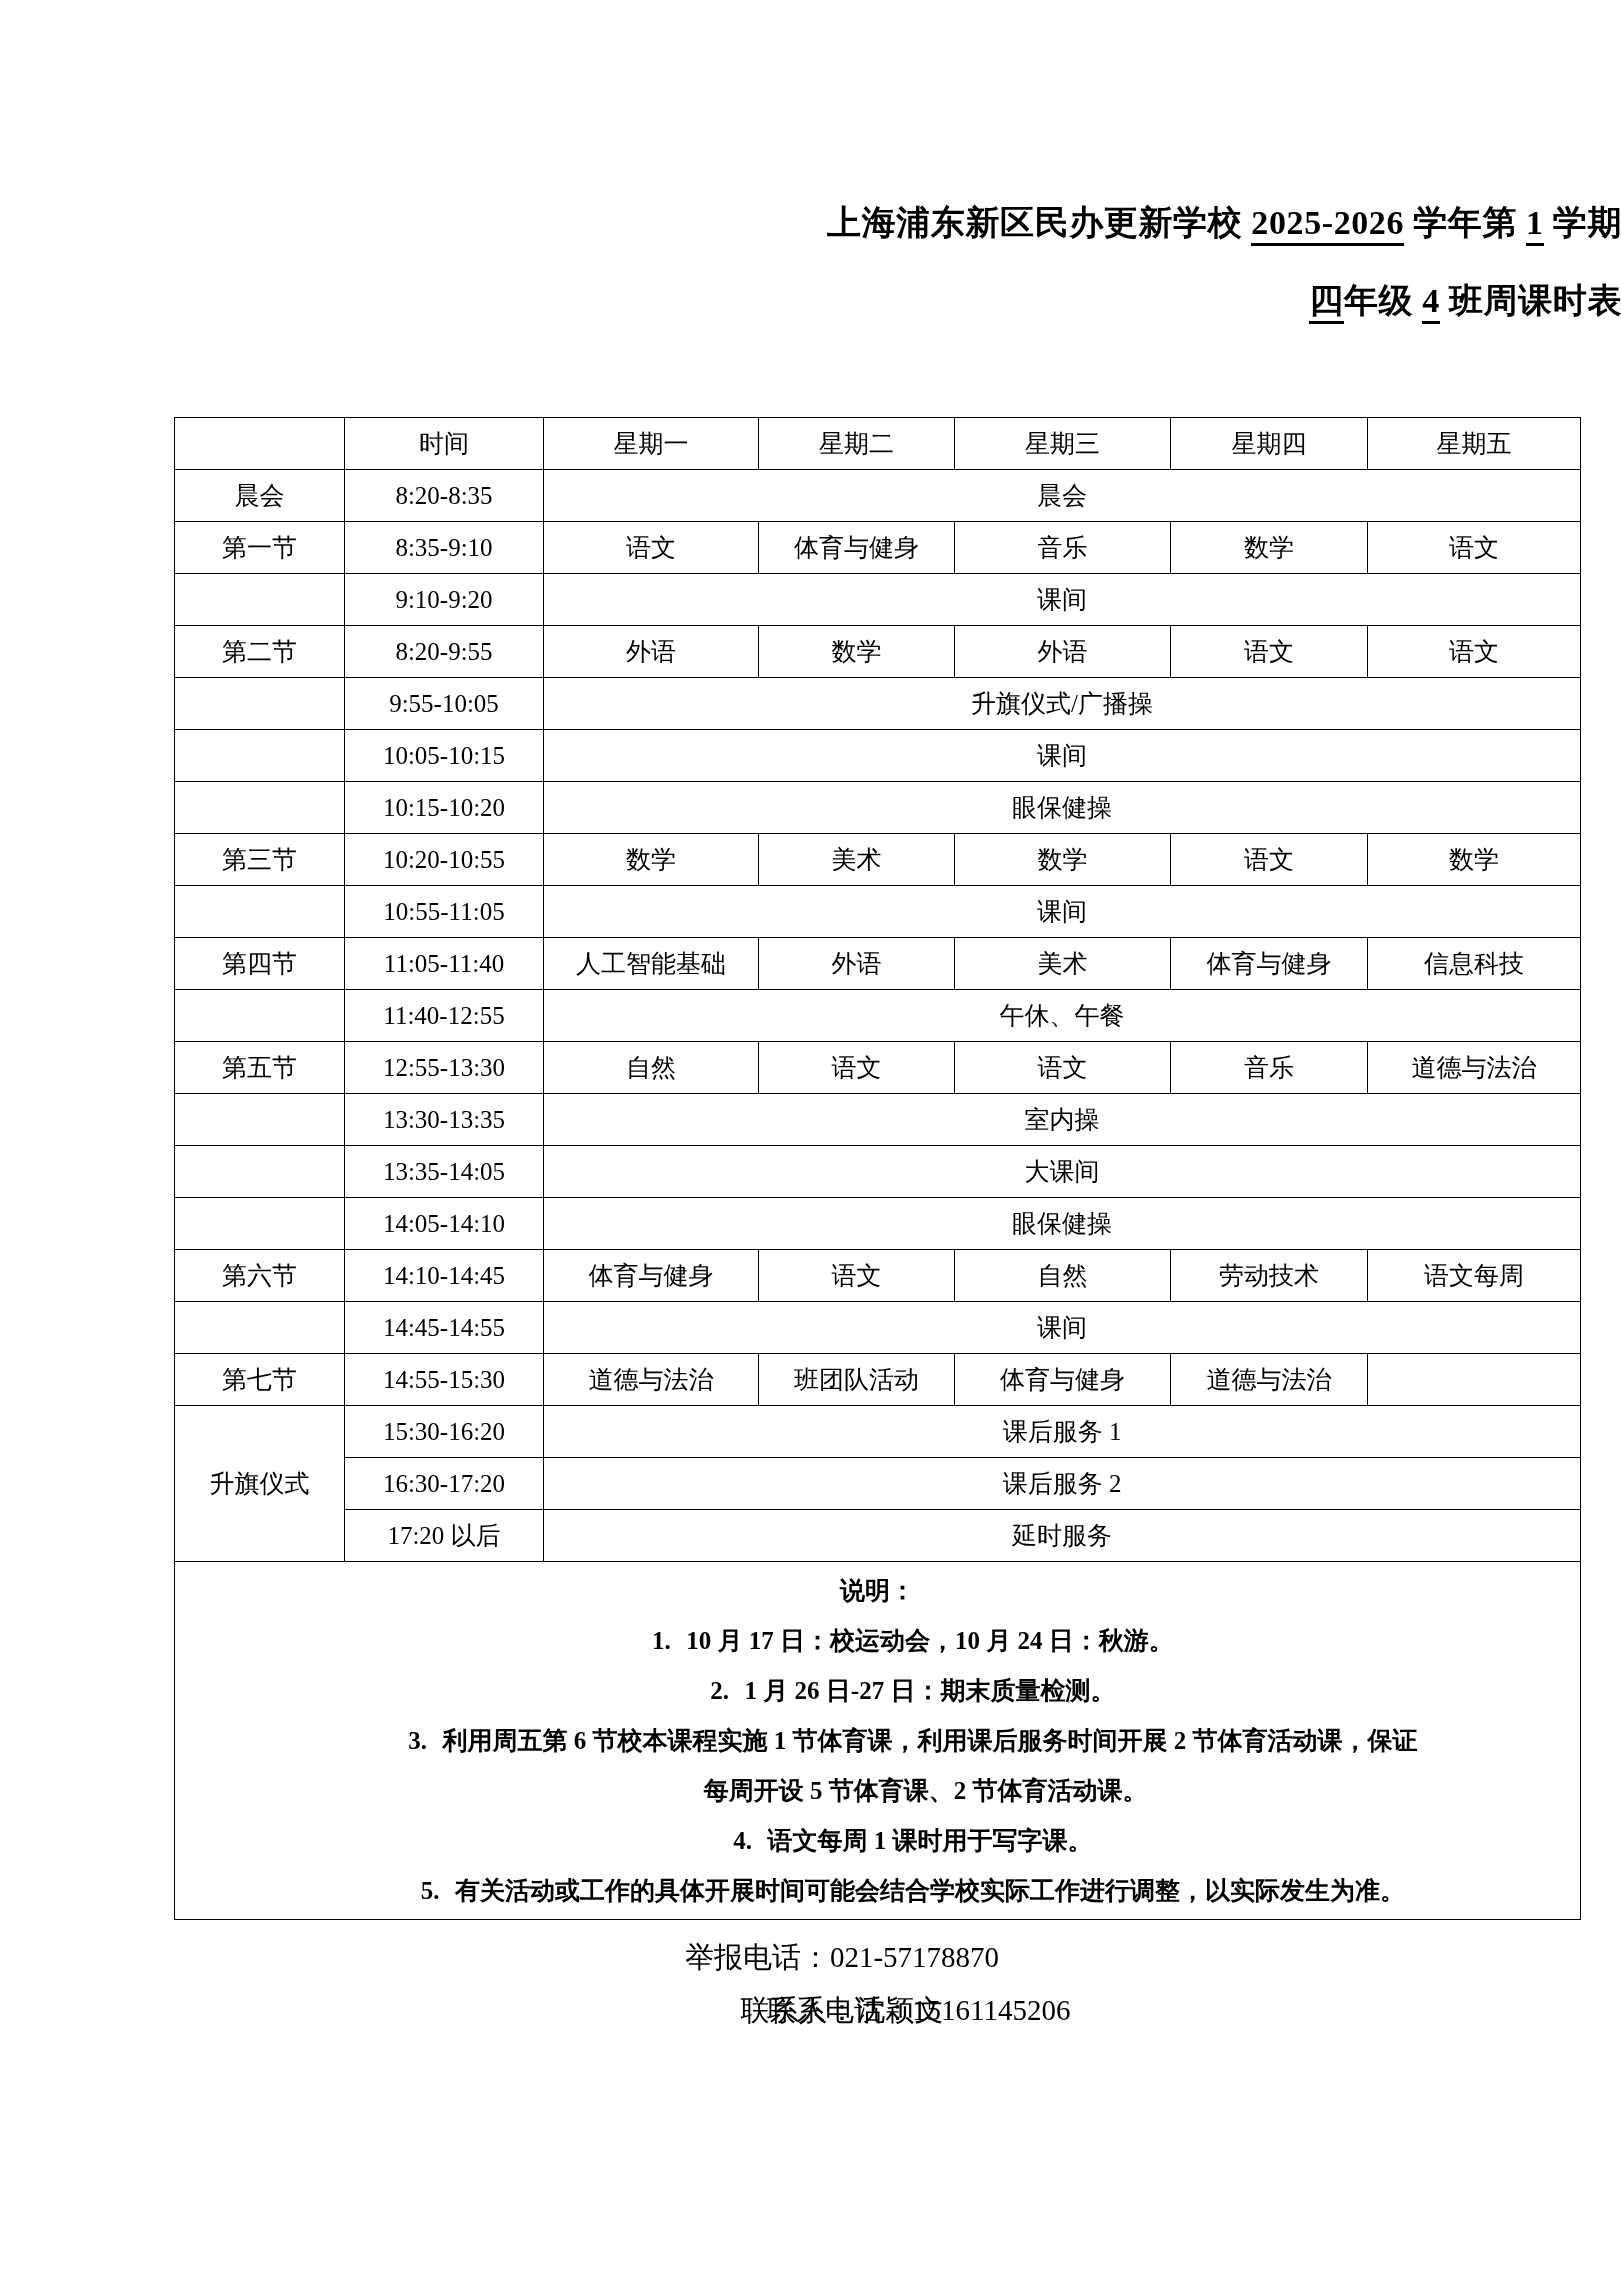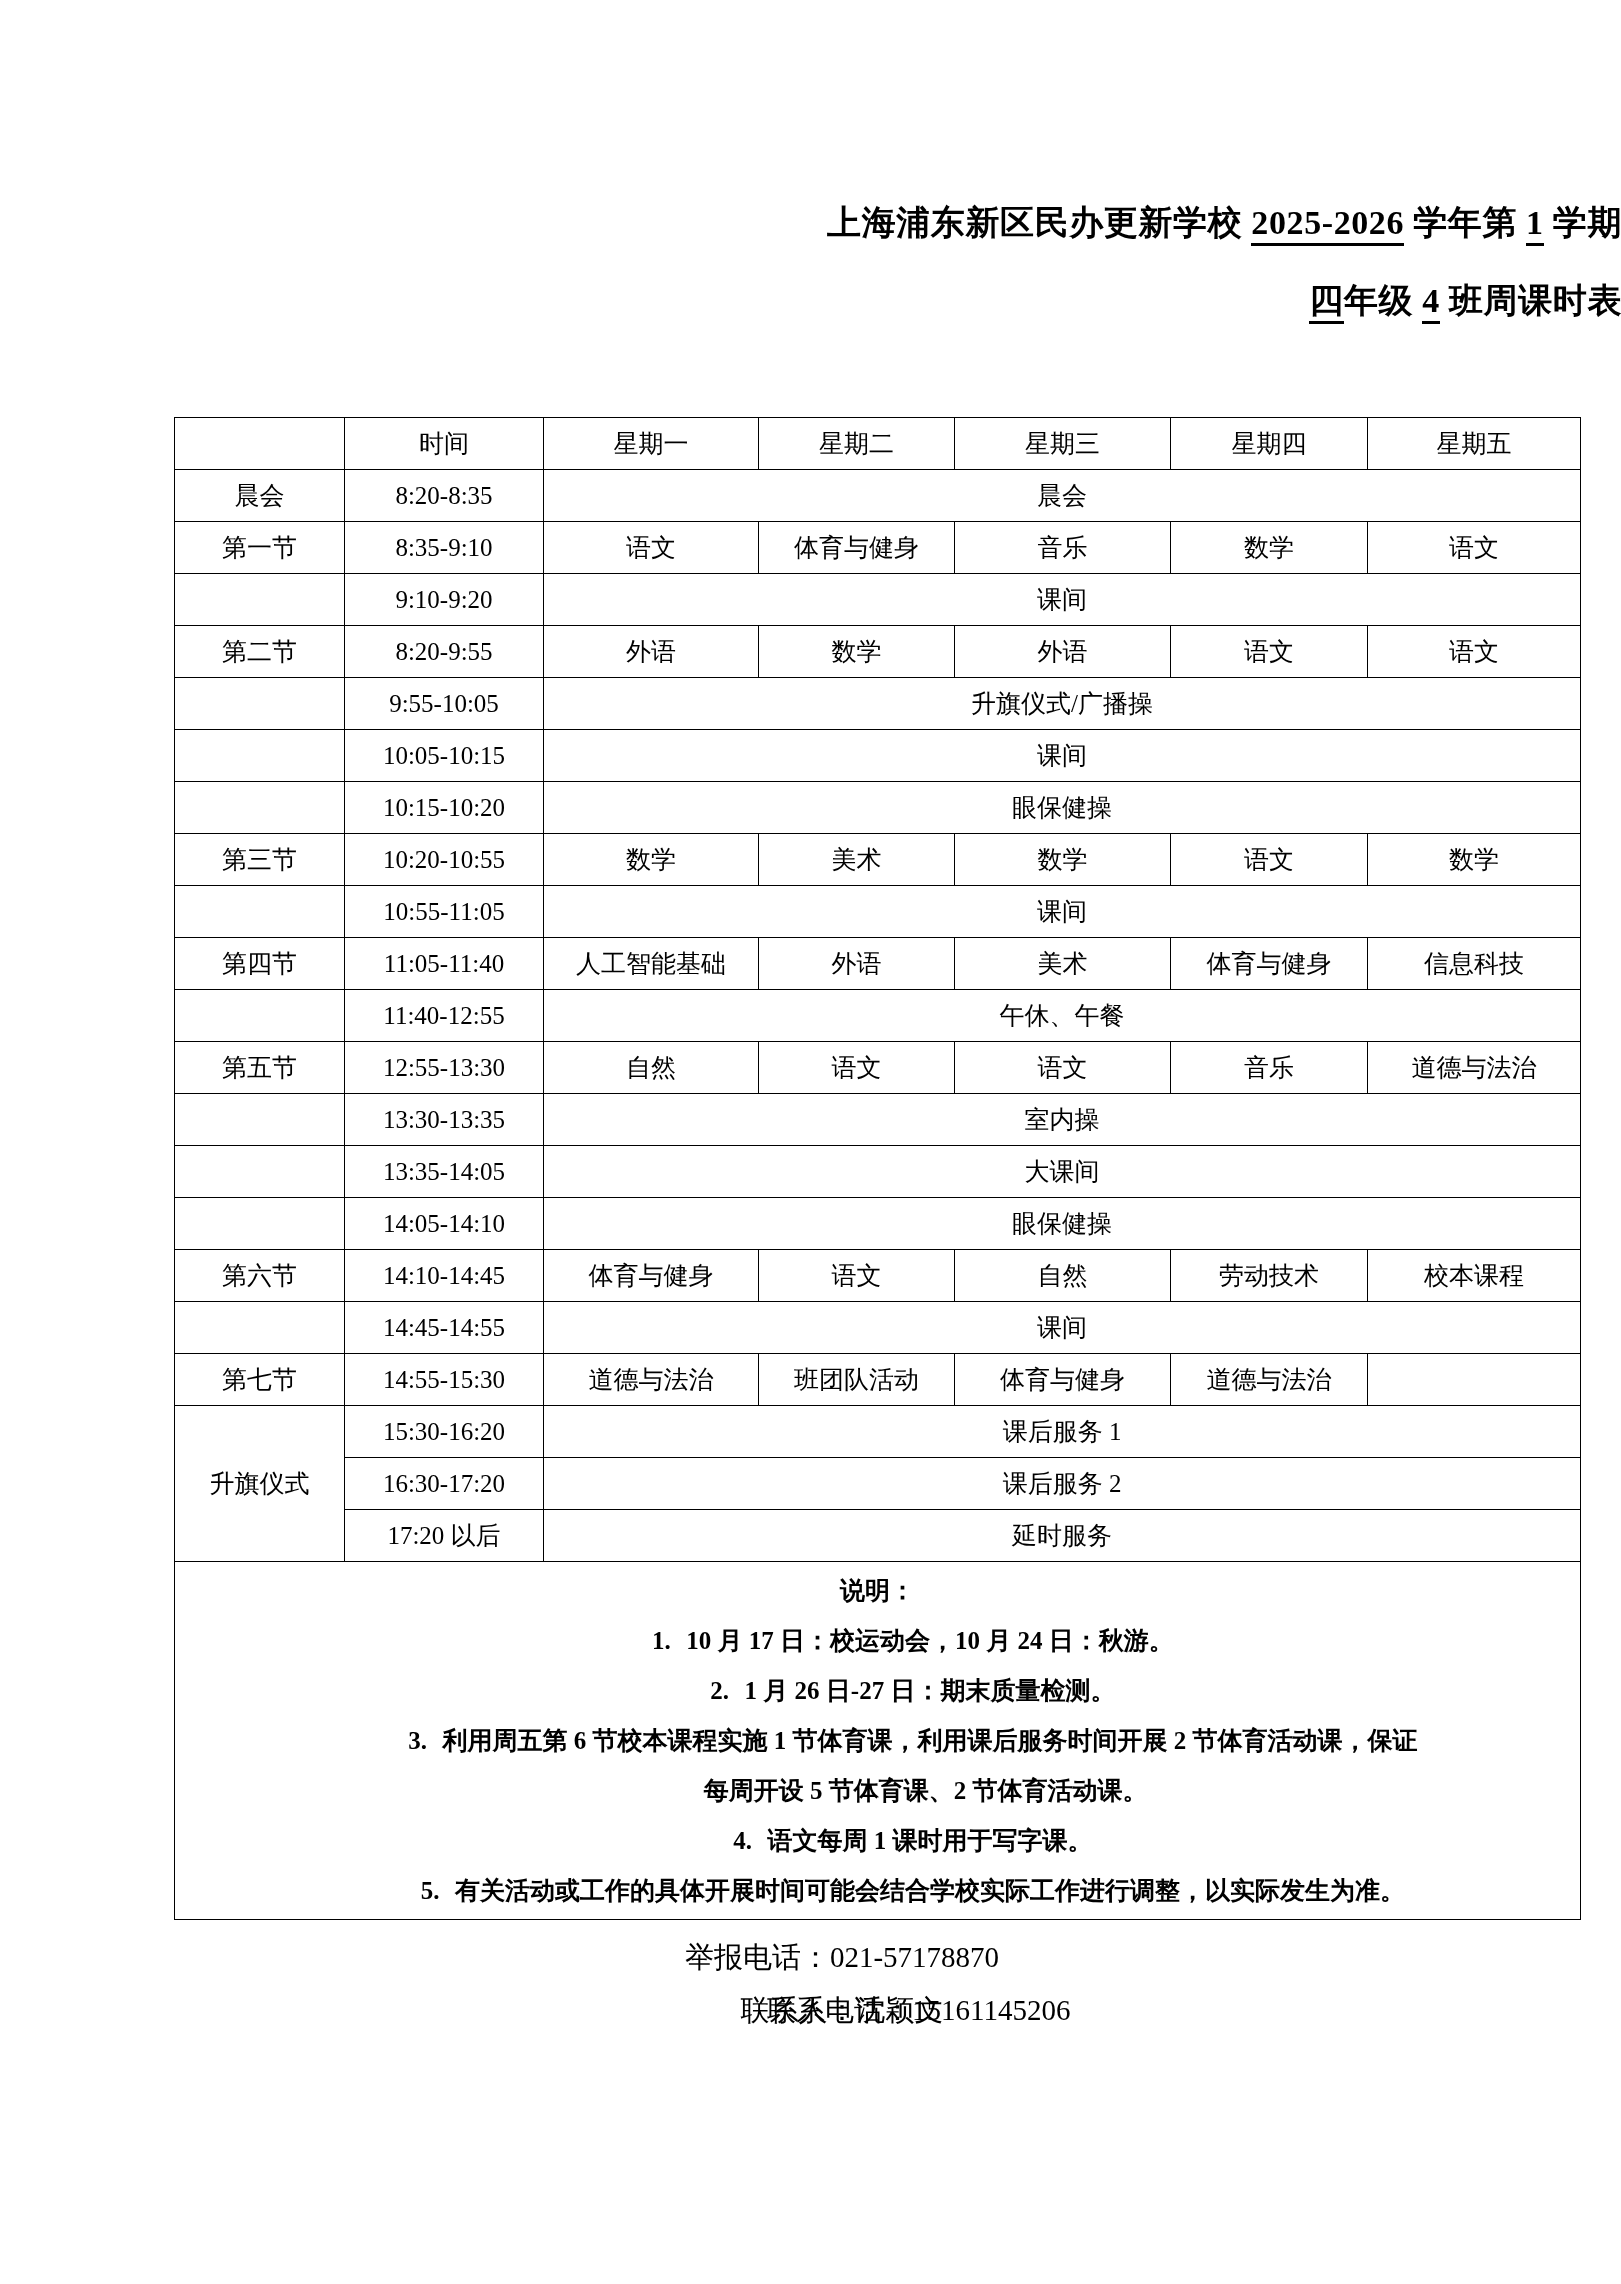--- a/index.html
+++ b/index.html
@@ -202,21 +202,21 @@
           <td>14:05-14:10</td>
           <td colspan="5">眼保健操</td>
         </tr>
         <tr>
           <td>第六节</td>
           <td>14:10-14:45</td>
           <td>体育与健身</td>
           <td>语文</td>
           <td>自然</td>
           <td>劳动技术</td>
-          <td>校本课程</td>
+          <td>语文每周</td>
         </tr>
         <tr>
           <td></td>
           <td>14:45-14:55</td>
           <td colspan="5">课间</td>
         </tr>
         <tr>
           <td>第七节</td>
           <td>14:55-15:30</td>
           <td>道德与法治</td>

